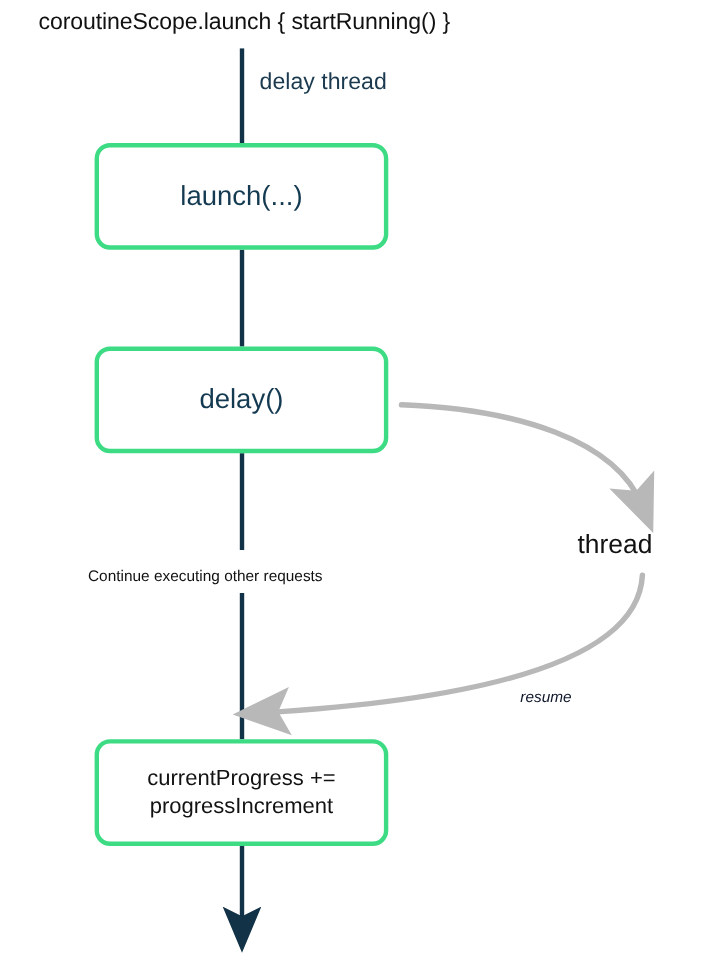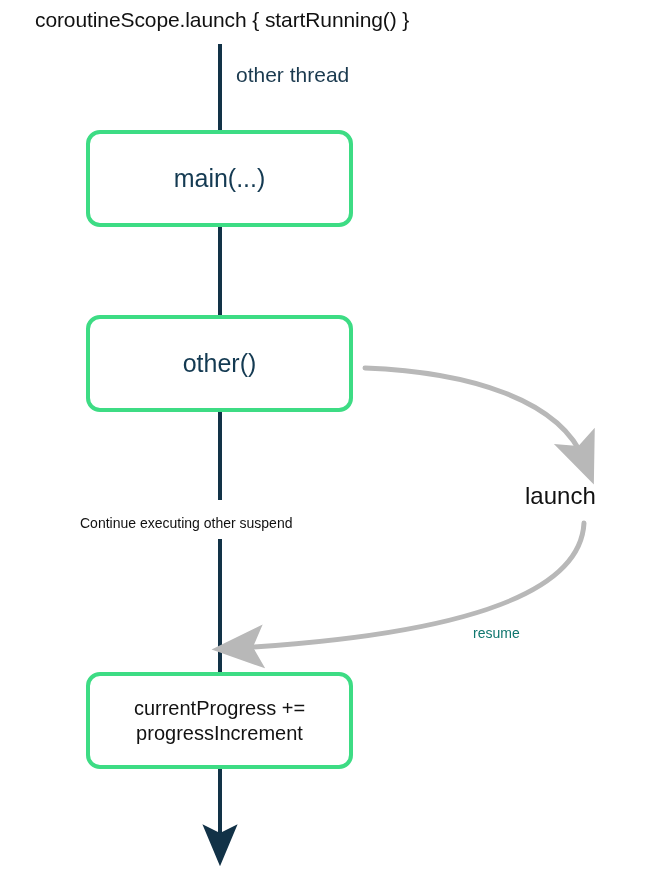--- a/index.html
+++ b/index.html
@@ -108,31 +108,32 @@
   #annot-suspend {
     left: 525px;
     top: 482px;
     font-size: 24px;
     color: #111111;
   }
   #annot-resume {
     left: 473px;
     top: 625px;
     font-size: 14px;
-    color: #0f766e;
+    color: #0f172a;
+    font-style: italic;
   }
 </style>
 </head>
 <body>
 
 <div id="diagram-root">
 
   <div class="node-title">coroutineScope.launch { startRunning() }</div>
 
-  <div class="lane-label">other thread</div>
+  <div class="lane-label">delay thread</div>
 
   <svg id="edge-layer" viewBox="0 0 648 873">
     <defs>
       <marker id="arrow-navy" markerWidth="12" markerHeight="12" refX="5.2" refY="5" orient="auto" markerUnits="strokeWidth">
         <path d="M0,0.6 L10.5,5 L0,9.4 L2.2,5 Z" fill="#123247"></path>
       </marker>
       <marker id="arrow-gray" markerWidth="12" markerHeight="12" refX="5.2" refY="5" orient="auto" markerUnits="strokeWidth">
         <path d="M0,0.6 L10.5,5 L0,9.4 L2.2,5 Z" fill="#b8b8b8"></path>
       </marker>
     </defs>
@@ -142,31 +143,31 @@
     <line x1="220" y1="412" x2="220" y2="500" stroke="#123247" stroke-width="4"></line>
     <line x1="220" y1="539" x2="220" y2="672" stroke="#123247" stroke-width="4"></line>
     <line x1="220" y1="769" x2="220" y2="845" stroke="#123247" stroke-width="4" marker-end="url(#arrow-navy)"></line>
 
     <path d="M 365 368 C 470 372, 560 400, 584 460" fill="none" stroke="#b8b8b8" stroke-width="5" stroke-linecap="round" marker-end="url(#arrow-gray)"></path>
 
     <path d="M 584 523 C 580 600, 440 636, 238 648" fill="none" stroke="#b8b8b8" stroke-width="5" stroke-linecap="round" marker-end="url(#arrow-gray)"></path>
   </svg>
 
   <div class="proc-box" id="box-while">
-    <span class="box-text">main(...)</span>
+    <span class="box-text">launch(...)</span>
   </div>
 
   <div class="proc-box" id="box-delay">
-    <span class="box-text">other()</span>
+    <span class="box-text">delay()</span>
   </div>
 
   <div class="proc-box" id="box-progress">
     <span class="box-text">currentProgress +=
 progressIncrement</span>
   </div>
 
-  <div class="annot" id="annot-continue">Continue executing other suspend</div>
+  <div class="annot" id="annot-continue">Continue executing other requests</div>
 
-  <div class="annot" id="annot-suspend">launch</div>
+  <div class="annot" id="annot-suspend">thread</div>
 
   <div class="annot" id="annot-resume">resume</div>
 
 </div>
 
 </body></html>

